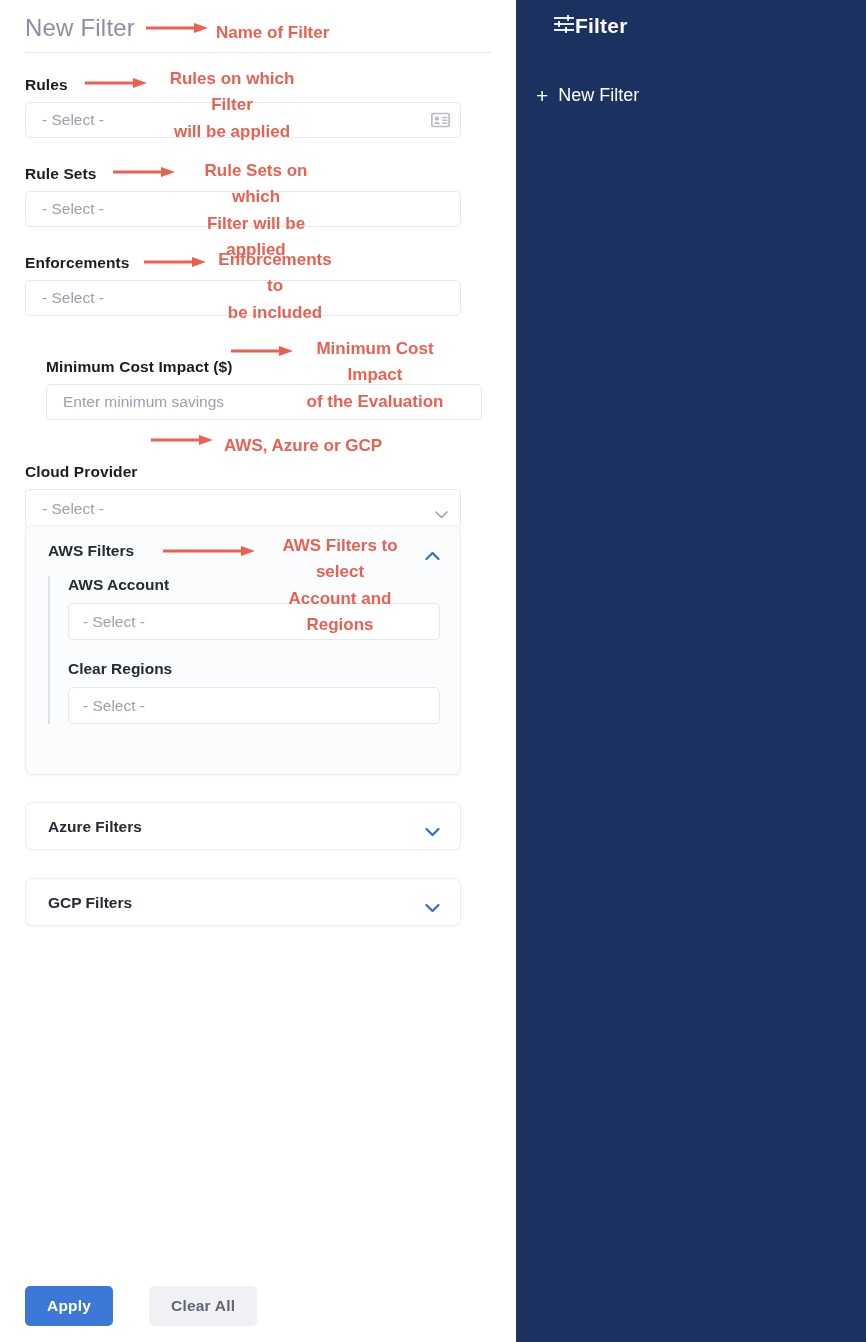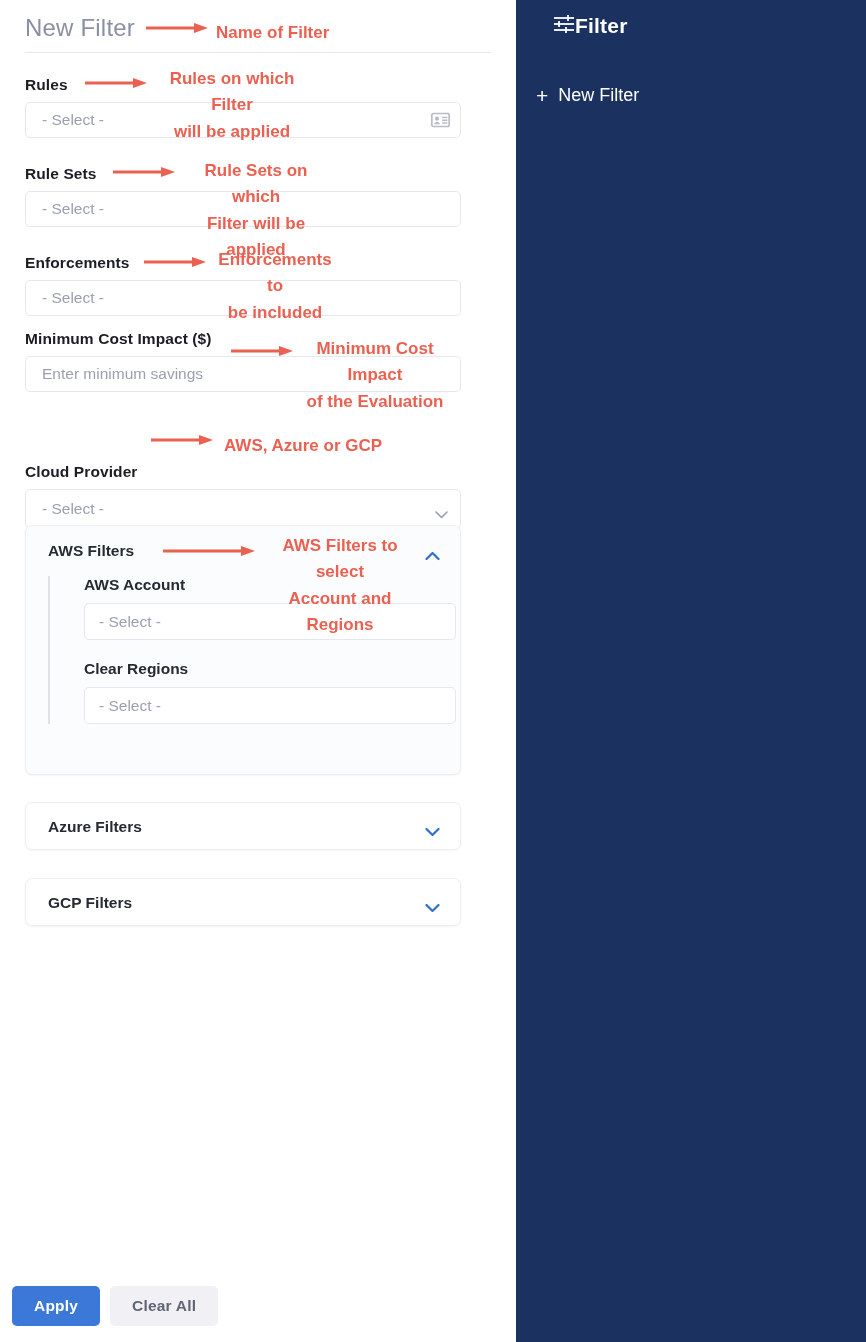--- a/index.html
+++ b/index.html
@@ -83,36 +83,36 @@
     padding: 0 18px 0 22px; position: relative;
   }
   .acc-title { font-size: 15.5px; font-weight: 700; color: #252a33; }
   .acc-chev { position: absolute; right: 20px; top: 50%; transform: translateY(-50%); width: 15px; height: 9px; }
 
   .acc-body { position: relative; padding: 0 20px 26px 22px; }
   .acc-rail {
     position: absolute; left: 22px; top: 0; bottom: 26px;
     width: 2px; background: #dde1e8;
   }
-  .sub { padding-left: 20px; margin-left: 16px; }
+  .sub { padding-left: 20px; }
   .sub-label {
     font-size: 15.5px; font-weight: 700; color: #252a33;
     margin-bottom: 9px;
   }
   .sub-control {
     height: 37px; width: 372px;
     border: 1px solid #e6e8ed; border-radius: 5px;
     background: #ffffff; display: flex; align-items: center;
     padding: 0 14px;
   }
   .sub-control .ph { font-size: 15.5px; color: #9aa0ae; }
   .sub-gap { height: 20px; }
 
   
-  .footer { position: absolute; left: 12px; top: 1286px; display: flex; gap: 10px; }
+  .footer { position: absolute; left: 25px; top: 1286px; display: flex; gap: 36px; }
   .btn {
     border: none; border-radius: 5px; cursor: pointer;
     font-family: "Liberation Sans", sans-serif;
     font-size: 15.5px; font-weight: 700; letter-spacing: .2px;
   }
   .btn-apply { background: #3c78d8; color: #ffffff; padding: 11px 22px; }
   .btn-clear { background: #f0f0f5; color: #5f6574; padding: 11px 22px; }
 
   
   .sidebar {
@@ -200,21 +200,21 @@
     </div>
     <div class="arrow" style="left:144px; top:256px;">
       <svg width="62" height="12" viewBox="0 0 62 12">
         <line x1="0" y1="6" x2="50" y2="6" stroke="#ea6152" stroke-width="3"></line>
         <polygon points="48,1 62,6 48,11" fill="#ea6152"></polygon>
       </svg>
     </div>
     <div class="anno" style="left:216px; top:247px; width:118px;">Enforcements to
 be included</div>
 
-    <div class="field" style="top:330px;">
+    <div class="field" style="top:358px;margin-left:21px;">
       <div class="field-label">Minimum Cost Impact ($)</div>
       <div class="control">
         <span class="ph">Enter minimum savings</span>
       </div>
     </div>
     <div class="arrow" style="left:231px; top:345px;">
       <svg width="62" height="12" viewBox="0 0 62 12">
         <line x1="0" y1="6" x2="50" y2="6" stroke="#ea6152" stroke-width="3"></line>
         <polygon points="48,1 62,6 48,11" fill="#ea6152"></polygon>
       </svg>

